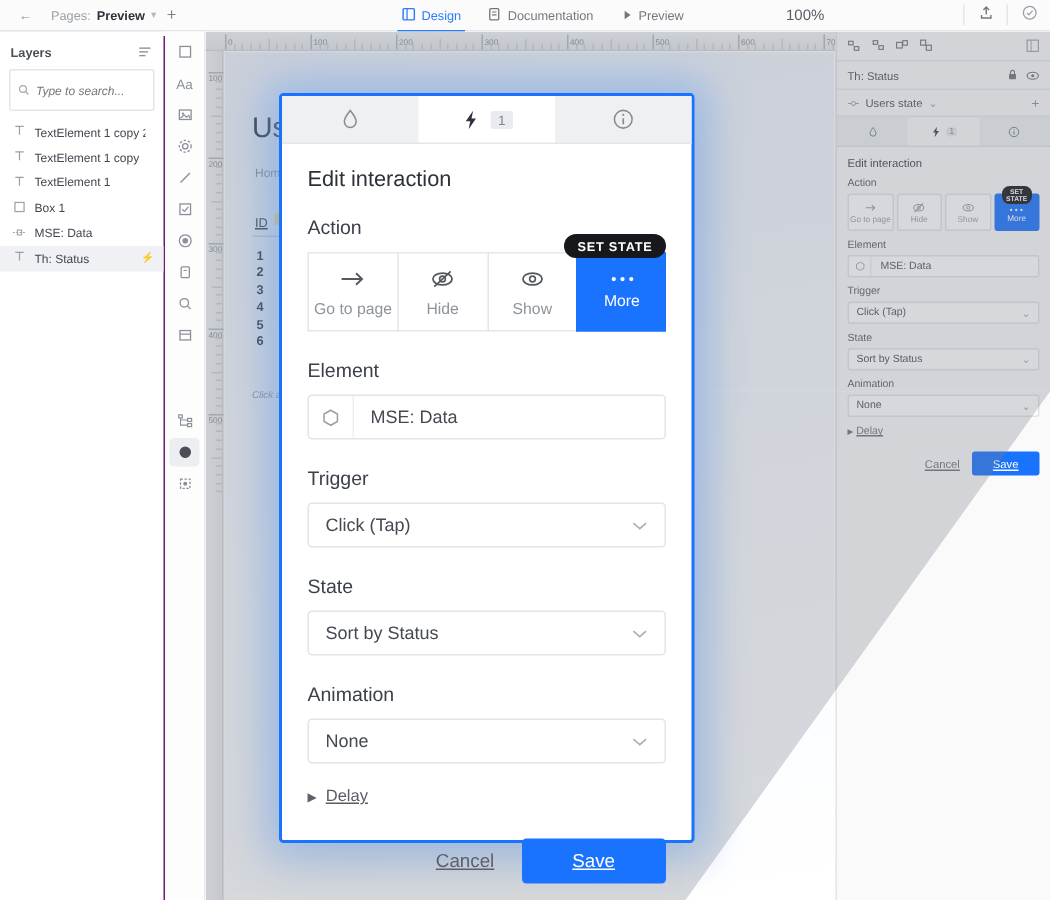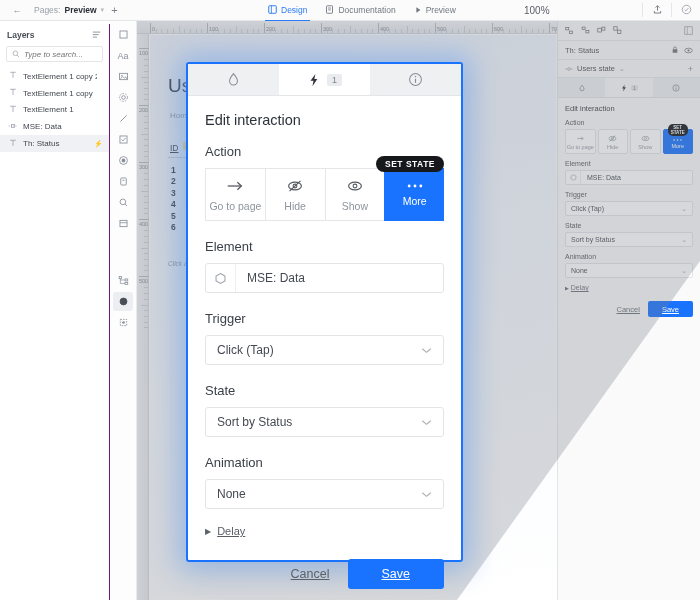--- a/index.html
+++ b/index.html
@@ -38,21 +38,21 @@
   
   .leftpanel {
     position: absolute; top: 24px; left: 0; width: 110px; height: 579px;
     background: #ffffff; border-right: 1px solid #701a75;
   }
   .lp-head {
     height: 22px; display: flex; align-items: center; justify-content: space-between;
     padding: 0 7px; font-size: 8.5px; color: #4a4f57; font-weight: bold;
   }
   .lp-search {
-    margin: 0 6px 6px 6px; height: 16px; border: 1px solid #e3e5e9; border-radius: 2px;
+    margin: 0 6px 6px 6px; height: 28px; border: 1px solid #e3e5e9; border-radius: 2px;
     display: flex; align-items: center; gap: 4px; padding: 0 5px; background: #fff;
   }
   .lp-search input {
     border: none; outline: none; font-size: 8px; color: #9fa4ab;
     font-family: "Liberation Sans", sans-serif; font-style: italic; width: 100%; background: transparent;
   }
   .layer-row {
     height: 16.8px; display: flex; align-items: center; gap: 6px;
     padding: 0 6px 0 8px; font-size: 8px; color: #42474f; cursor: default;
   }
@@ -312,20 +312,27 @@
             </svg></span>
           <span class="lname">TextElement 1 copy</span>
           <span class="lflag"></span>
         </div>
         <div class="layer-row">
           <span class="lic"><svg width="8" height="8" viewBox="0 0 10 10">
               <line x1="1.5" y1="1.6" x2="8.5" y2="1.6" stroke="#9aa0a8" stroke-width="1"></line>
               <line x1="5" y1="1.6" x2="5" y2="8.6" stroke="#9aa0a8" stroke-width="1"></line>
             </svg></span>
           <span class="lname">TextElement 1</span>
+          <span class="lflag"></span>
+        </div>
+        <div class="layer-row">
+          <span class="lic"><svg width="8" height="8" viewBox="0 0 10 10">
+              <rect x="1.2" y="1.2" width="7.6" height="7.6" fill="none" stroke="#9aa0a8" stroke-width="1"></rect>
+            </svg></span>
+          <span class="lname">Box 1</span>
           <span class="lflag"></span>
         </div>
         <div class="layer-row">
           <span class="lic"><svg width="10" height="8" viewBox="0 0 12 10">
               <line x1="0.5" y1="5" x2="11.5" y2="5" stroke="#9aa0a8" stroke-width="0.9" stroke-dasharray="1.6 1.2"></line>
               <rect x="4.2" y="3" width="3.6" height="4" fill="none" stroke="#9aa0a8" stroke-width="0.9"></rect>
             </svg></span>
           <span class="lname">MSE: Data</span>
           <span class="lflag"></span>
         </div>

